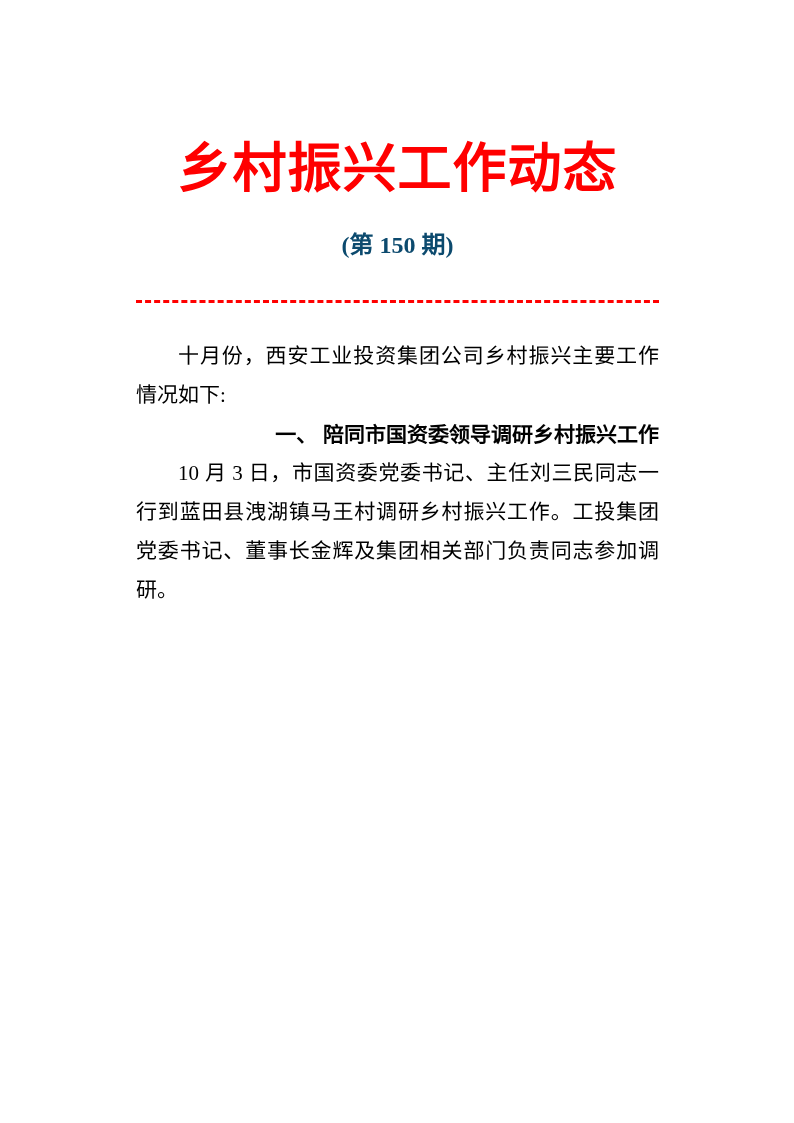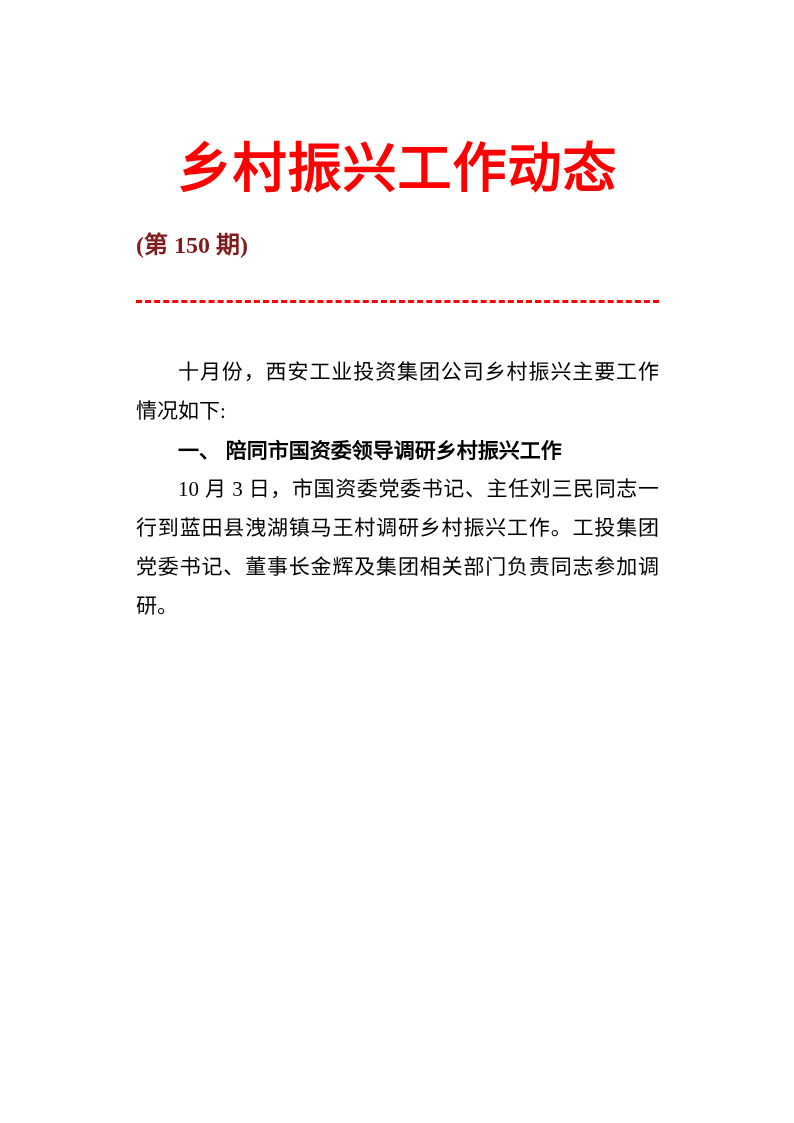--- a/index.html
+++ b/index.html
@@ -30,49 +30,50 @@
     color: #ff0000;
     letter-spacing: 1px;
     font-family: "Liberation Serif", "DejaVu Serif", serif;
   }
 
   .issue-number {
     margin-top: 33px;
     font-size: 24px;
     line-height: 28px;
     font-weight: bold;
-    color: #7f1d1d;
+    text-align: center;
+    color: #0c4a6e;
     font-family: "Liberation Serif", "DejaVu Serif", serif;
   }
 
   .dashed-divider {
     margin-top: 41px;
     height: 0;
     border: none;
     border-top: 3px dashed #ff0000;
     width: 100%;
   }
 
   .body-text {
-    margin-top: 50px;
+    margin-top: 34px;
     font-size: 21px;
     line-height: 39px;
   }
 
   .paragraph {
     text-indent: 2em;
     text-align: justify;
     text-justify: inter-ideograph;
     font-family: "Liberation Serif", "DejaVu Serif", serif;
     font-weight: normal;
   }
 
   .section-heading {
     text-indent: 2em;
-    text-align: left;
+    text-align: right;
     font-weight: bold;
     font-family: "Liberation Sans", "DejaVu Sans", sans-serif;
     font-size: 21px;
     line-height: 39px;
   }
 </style>
 </head>
 <body>
 
 <div class="page">

